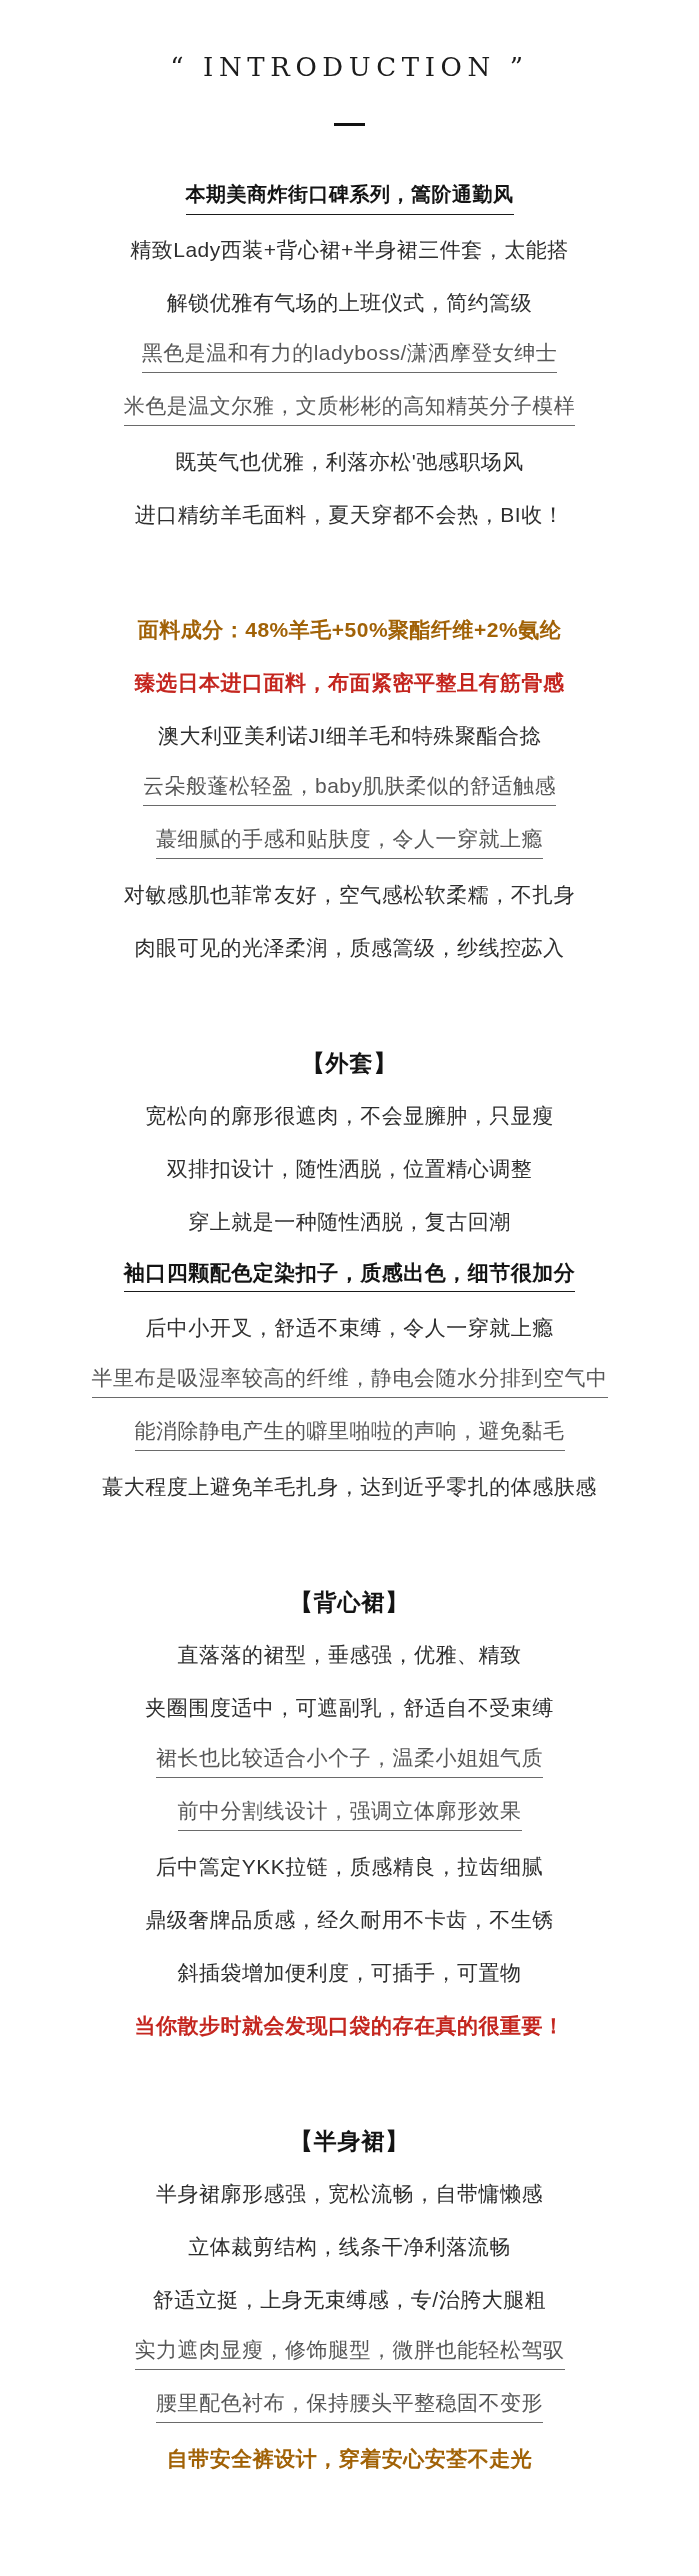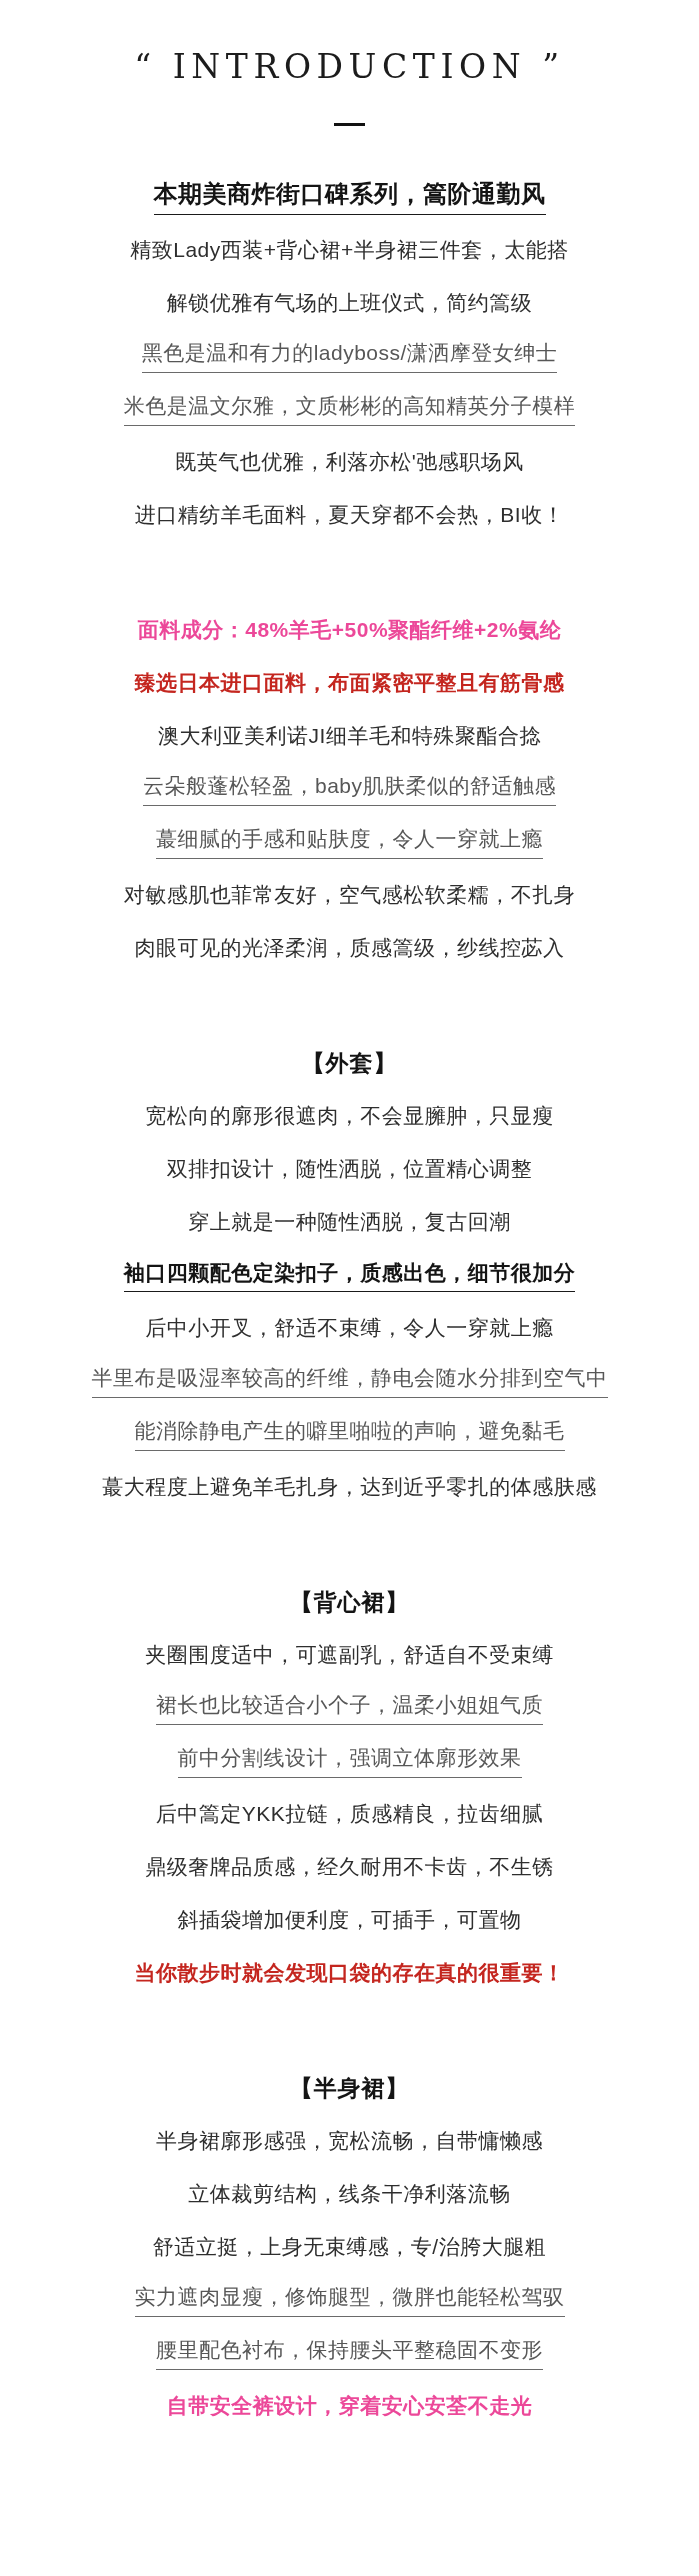--- a/index.html
+++ b/index.html
@@ -8,21 +8,21 @@
     height: 2576px;
     margin: 0 auto;
     background: #ffffff;
     overflow: hidden;
     font-family: "Liberation Sans", "DejaVu Sans", sans-serif;
   }
   .intro-title {
     padding-top: 50px;
     text-align: center;
     font-family: "DejaVu Serif", "Liberation Serif", serif;
-    font-size: 33px;
+    font-size: 26px;
     font-weight: 500;
     letter-spacing: 5.6px;
     color: #1c1c1c;
     line-height: 34px;
   }
   .divider {
     width: 31px;
     height: 2.8px;
     background: #111111;
     margin: 39px auto 0 auto;
@@ -42,31 +42,31 @@
     color: #2e2e2e;
     letter-spacing: 0.5px;
   }
   .style-regular .txt { color: #2e2e2e; font-weight: 400; }
   .style-gray-underline .txt {
     color: #575757;
     font-weight: 400;
     padding-bottom: 5px;
     border-bottom: 0.9px solid #6a6a6a;
   }
-  .style-bold .txt { color: #ec4899; font-weight: 700; }
+  .style-bold .txt { color: #a16207; font-weight: 700; }
   .style-bold-underline .txt {
     color: #141414;
     font-weight: 700;
     padding-bottom: 4px;
     border-bottom: 1.9px solid #1a1a1a;
   }
   .style-title .txt {
     color: #141414;
     font-weight: 700;
-    font-size: 24px;
+    font-size: 20px;
     padding-bottom: 5.6px;
     border-bottom: 1.9px solid #1a1a1a;
   }
   .style-red-bold .txt { color: #c4261f; font-weight: 700; }
   .style-heading .txt {
     color: #141414;
     font-weight: 700;
     font-size: 23px;
     letter-spacing: 0.9px;
   }
@@ -151,20 +151,23 @@
         </div>
         <div class="line style-regular">
           <span class="txt">蕞大程度上避免羊毛扎身，达到近乎零扎的体感肤感</span>
         </div>
       </section>
       <section class="section">
         <div class="line style-heading">
           <span class="txt">【背心裙】</span>
         </div>
         <div class="line style-regular">
+          <span class="txt">直落落的裙型，垂感强，优雅、精致</span>
+        </div>
+        <div class="line style-regular">
           <span class="txt">夹圈围度适中，可遮副乳，舒适自不受束缚</span>
         </div>
         <div class="line style-gray-underline">
           <span class="txt">裙长也比较适合小个子，温柔小姐姐气质</span>
         </div>
         <div class="line style-gray-underline">
           <span class="txt">前中分割线设计，强调立体廓形效果</span>
         </div>
         <div class="line style-regular">
           <span class="txt">后中篙定YKK拉链，质感精良，拉齿细腻</span>

